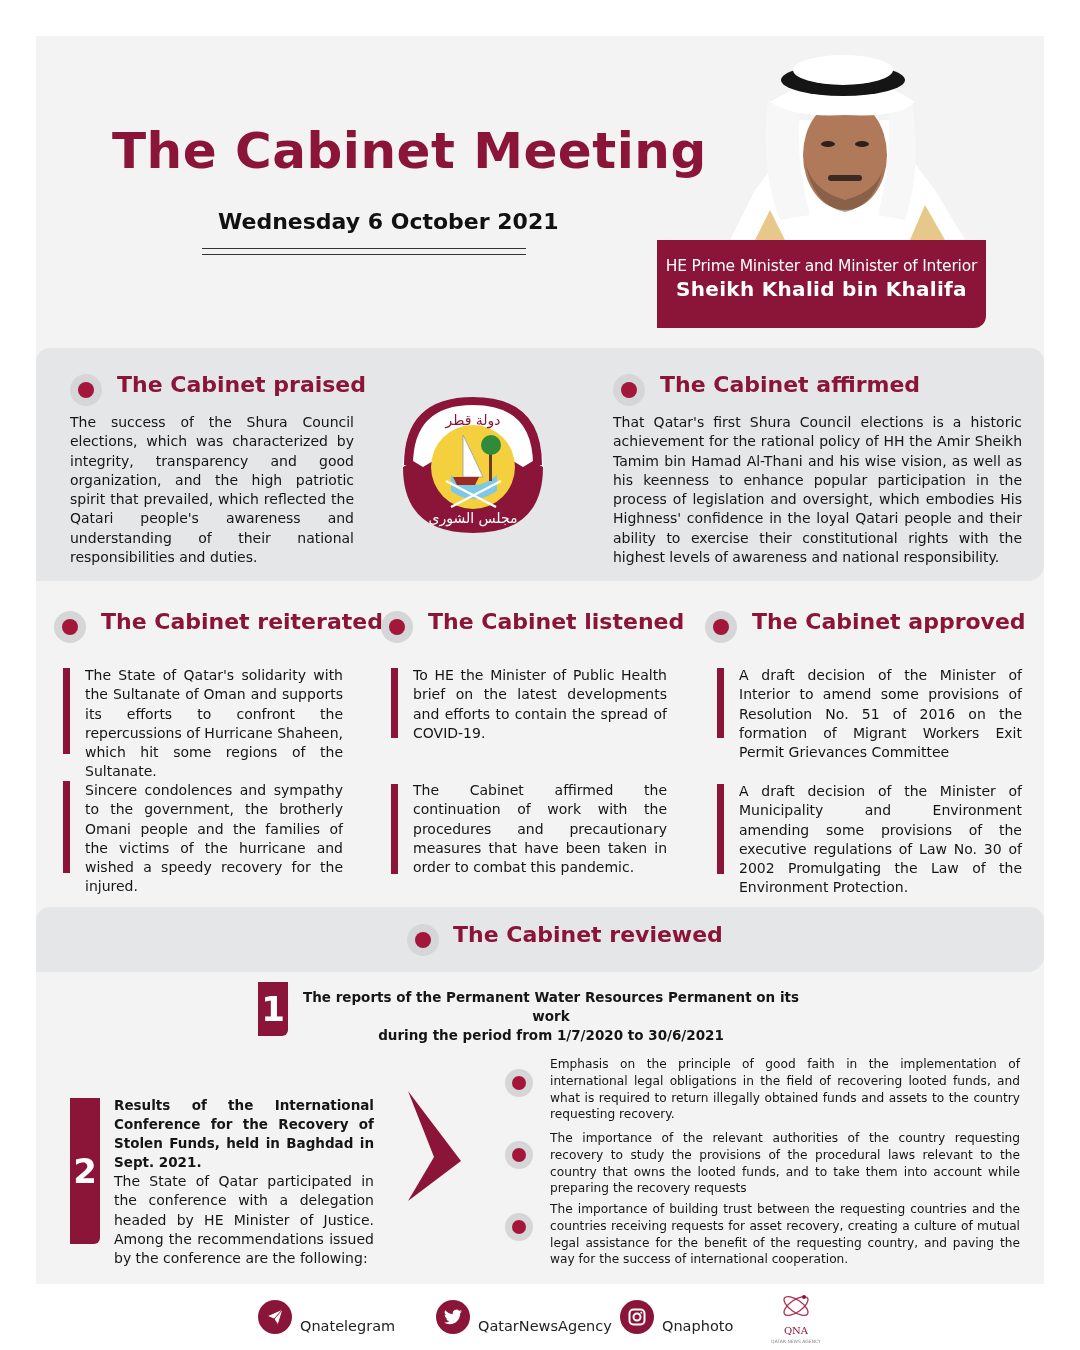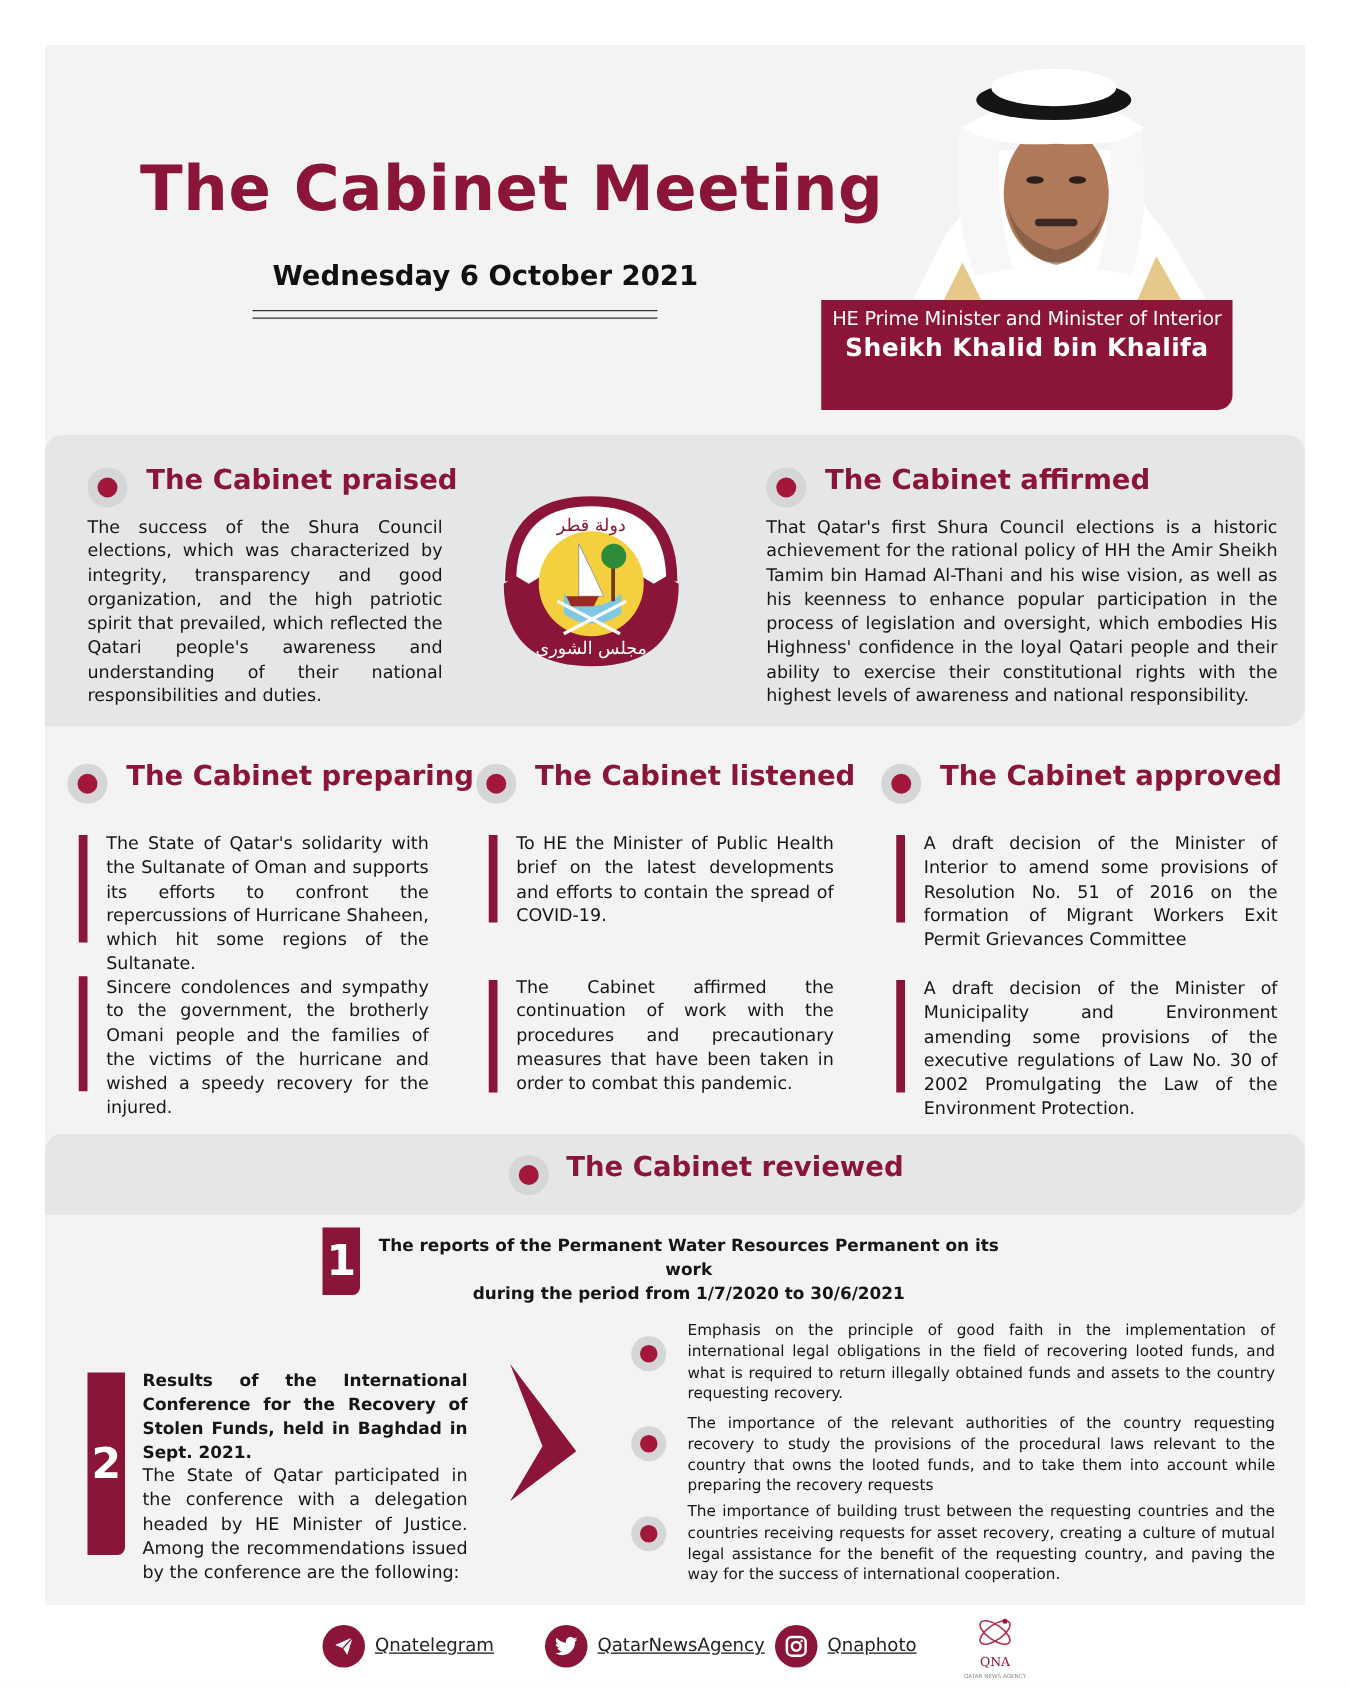--- a/index.html
+++ b/index.html
@@ -8,21 +8,21 @@
 
   .card { position: absolute; left: 36px; top: 36px; width: 1008px; height: 1248px; background: #f3f3f3; }
 
   
   .title { position: absolute; left: 112px; top: 122px; font-size: 50px; font-weight: bold; color: #8a1538; letter-spacing: 0.5px; white-space: nowrap; }
   .date { position: absolute; left: 218px; top: 209px; font-size: 22px; font-weight: bold; color: #111; white-space: nowrap; }
   .date-rule { position: absolute; left: 202px; width: 324px; height: 1px; background: #333; }
 
   .portrait { position: absolute; left: 700px; top: 40px; width: 290px; height: 200px; }
   .pm-box { position: absolute; left: 657px; top: 240px; width: 329px; height: 88px; background: #8a1538; border-radius: 0 0 12px 0; color: #fff; text-align: center; }
-  .pm-role { font-size: 15.5px; margin-top: 6px; letter-spacing: -0.2px; }
+  .pm-role { font-size: 15.5px; margin-top: 17px; letter-spacing: -0.2px; }
   .pm-name { font-size: 20px; line-height: 29px; font-weight: bold; letter-spacing: 0.3px; }
 
   
   .band { position: absolute; left: 36px; width: 1008px; background: #e5e6e8; border-radius: 0 0 16px 0; }
   .band.band-top { top: 348px; height: 233px; border-radius: 14px 14px 16px 0; }
   .band.band-rev { top: 907px; height: 65px; border-radius: 14px 14px 16px 0; }
 
   .dot { position: absolute; width: 32px; height: 32px; border-radius: 50%; background: #d5d6d8; }
   .dot::after { content: ""; position: absolute; left: 8px; top: 8px; width: 16px; height: 16px; border-radius: 50%; background: #a3173b; }
   .dot.sm { width: 28px; height: 28px; }
@@ -37,21 +37,21 @@
 
   
   .num-box { position: absolute; background: #8a1538; color: #fff; font-weight: bold; display: flex; align-items: center; justify-content: center; border-radius: 0 0 6px 0; }
   .r1-text { position: absolute; left: 296px; top: 988px; width: 510px; text-align: center; font-size: 13.5px; line-height: 19px; font-weight: bold; }
   .r2-head { position: absolute; left: 114px; top: 1096px; width: 260px; font-size: 13.5px; line-height: 19px; font-weight: bold; text-align: justify; }
   .r2-body { position: absolute; left: 114px; top: 1172px; width: 260px; font-size: 14px; line-height: 19.3px; text-align: justify; }
   .chev { position: absolute; left: 408px; top: 1091px; width: 56px; height: 110px; }
   .rec { position: absolute; left: 550px; width: 470px; font-size: 12.2px; line-height: 16.8px; text-align: justify; }
 
   
-  .social { position: absolute; top: 1300px; display: flex; align-items: center; gap: 8px; text-decoration: underline; }
+  .social { position: absolute; top: 1300px; display: flex; align-items: flex-end; gap: 8px; }
   .social-icon { width: 34px; height: 34px; border-radius: 50%; background: #8a1538; display: flex; align-items: center; justify-content: center; }
   .social-label { font-size: 14.5px; color: #222; }
   .qna { position: absolute; left: 766px; top: 1292px; width: 60px; height: 54px; text-align: center; }
 </style>
 </head>
 <body>
 
 <div class="card"></div>
 
 <div class="title">The Cabinet Meeting</div>
@@ -108,21 +108,21 @@
     <text x="72" y="30" text-anchor="middle" font-size="14" fill="#8a1538" font-family="DejaVu Sans, sans-serif">دولة قطر</text>
     <text x="72" y="128" text-anchor="middle" font-size="14" fill="#ffffff" font-family="DejaVu Sans, sans-serif">مجلس الشورى</text>
   </svg>
 </div>
 
 <div class="dot" style="left:613px;top:374px"></div>
 <div class="sec-title" style="left:660px;top:372px">The Cabinet affirmed</div>
 <div class="body-text" style="left:613px;top:413px;width:409px">That Qatar's first Shura Council elections is a historic achievement for the rational policy of HH the Amir Sheikh Tamim bin Hamad Al-Thani and his wise vision, as well as his keenness to enhance popular participation in the process of legislation and oversight, which embodies His Highness' confidence in the loyal Qatari people and their ability to exercise their constitutional rights with the highest levels of awareness and national responsibility.</div>
 
 <div class="dot" style="left:54px;top:611px"></div>
-<div class="sec-title" style="left:101px;top:609px">The Cabinet preparing</div>
+<div class="sec-title" style="left:101px;top:609px">The Cabinet reiterated</div>
 <div class="bar" style="left:63px;top:668px;height:86px"></div>
 <div class="body-text" style="left:85px;top:666px;width:258px">The State of Qatar's solidarity with the Sultanate of Oman and supports its efforts to confront the repercussions of Hurricane Shaheen, which hit some regions of the Sultanate.</div>
 <div class="bar" style="left:63px;top:781px;height:92px"></div>
 <div class="body-text" style="left:85px;top:781px;width:258px">Sincere condolences and sympathy to the government, the brotherly Omani people and the families of the victims of the hurricane and wished a speedy recovery for the injured.</div>
 
 <div class="dot" style="left:381px;top:611px"></div>
 <div class="sec-title" style="left:428px;top:609px">The Cabinet listened</div>
 <div class="bar" style="left:391px;top:668px;height:70px"></div>
 <div class="body-text" style="left:413px;top:666px;width:254px">To HE the Minister of Public Health brief on the latest developments and efforts to contain the spread of COVID-19.</div>
 <div class="bar" style="left:391px;top:784px;height:90px"></div>

